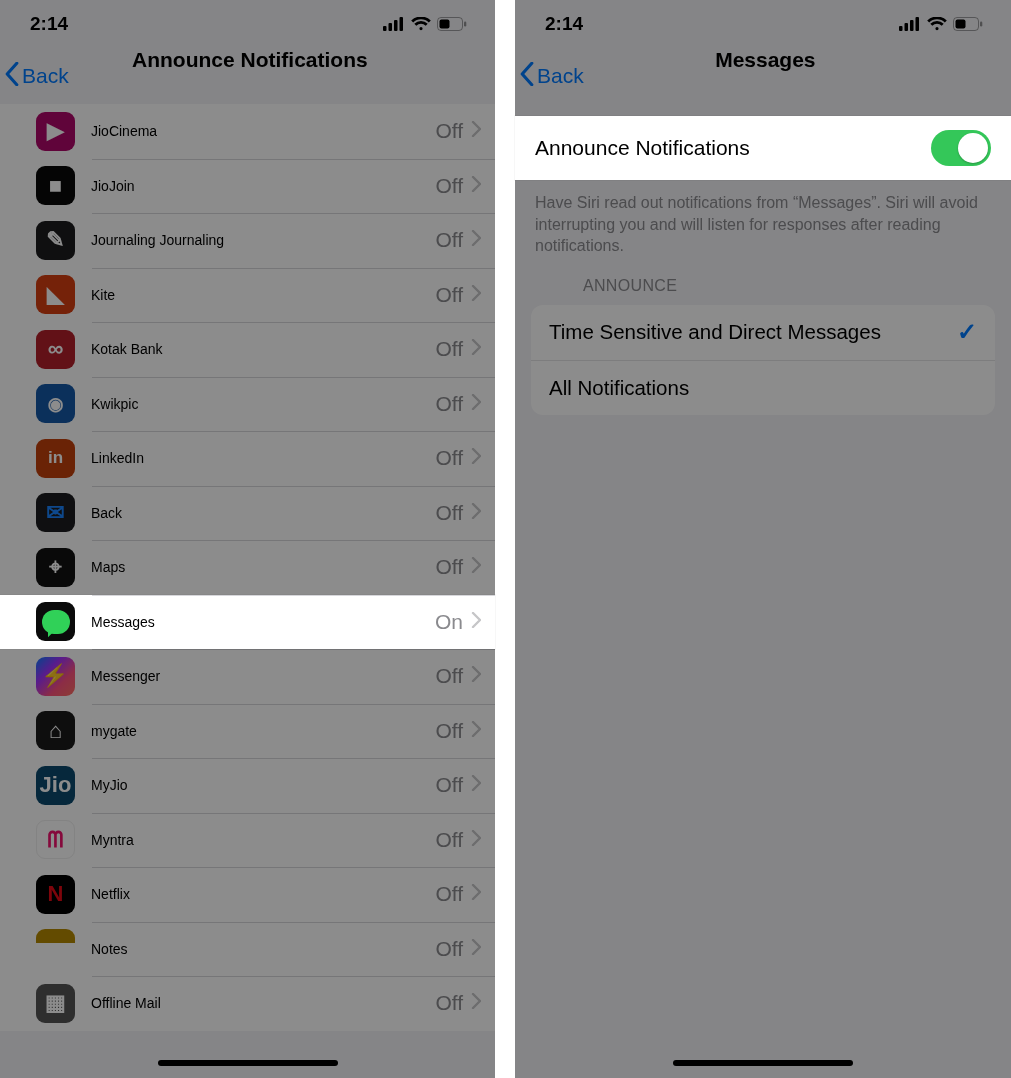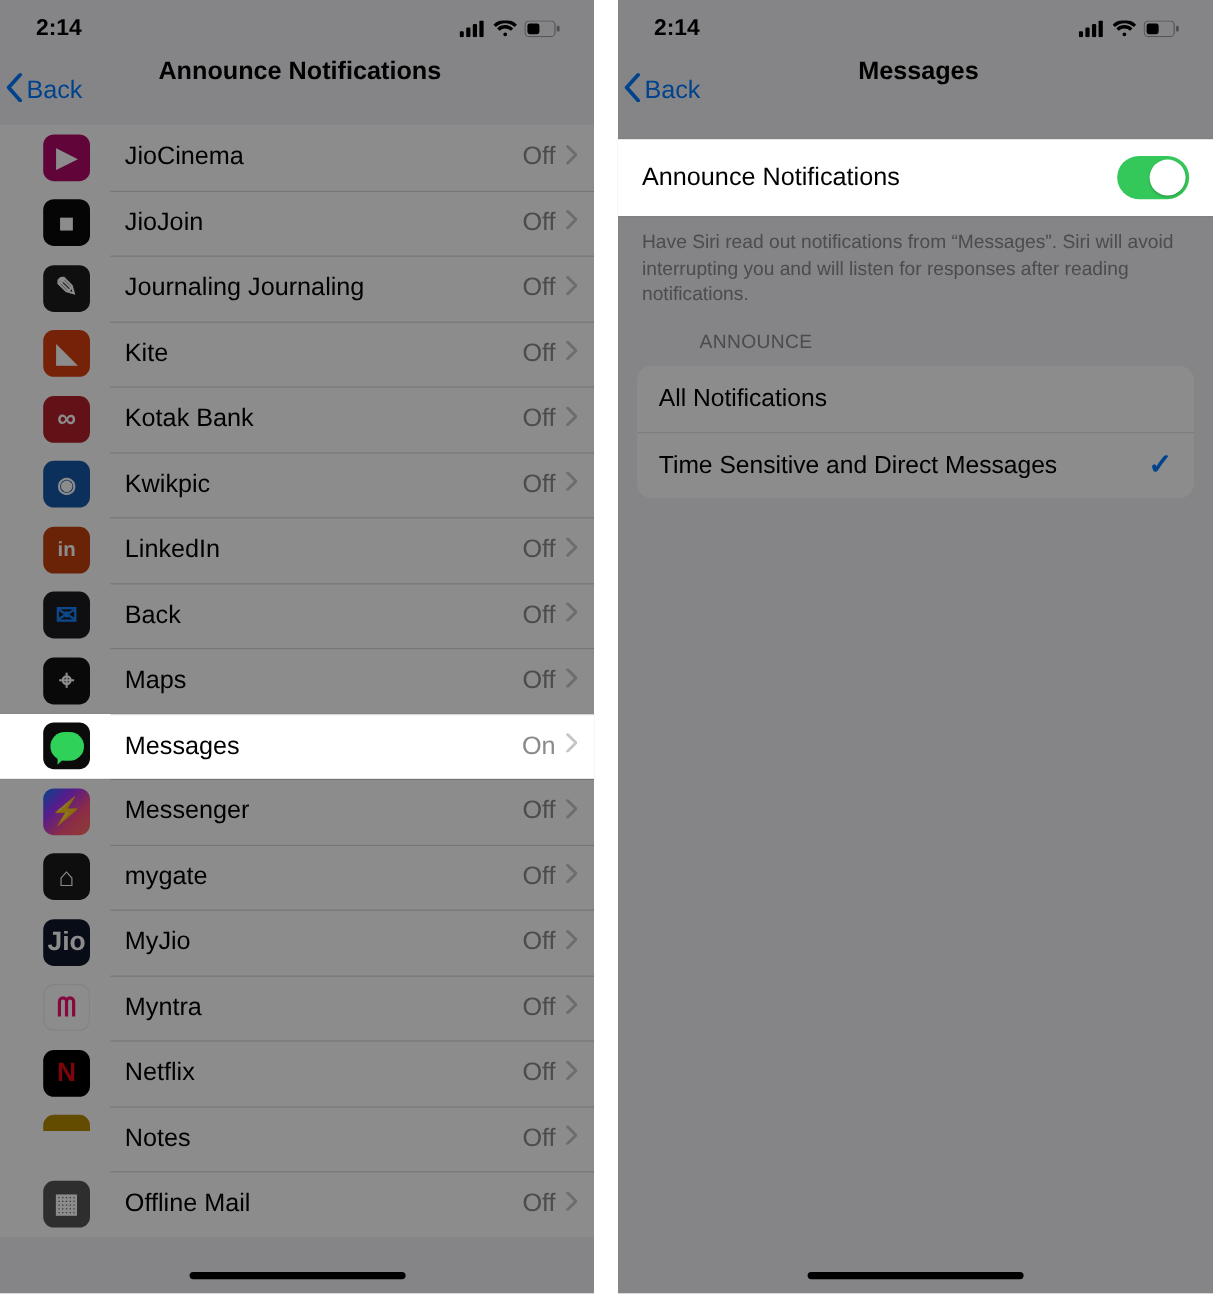--- a/index.html
+++ b/index.html
@@ -62,40 +62,40 @@
   .row + .row::before {
     content:""; position:absolute; left:92px; right:0; top:0; height:1px;
     background:#d7d7db;
   }
   .app-icon {
     width:39px; height:39px; border-radius:9px; flex-shrink:0;
     margin-left:22px; margin-right:16px;
     display:flex; align-items:center; justify-content:center;
     font-size:20px; color:#fff; font-weight:700;
   }
-  .app-label { font-size:21px; color:#000; flex:1;margin-left:13px; }
+  .app-label { font-size:14px; color:#000; flex:1; }
   .row-value { font-size:21px; color:#8a8a8e; }
   .chevron {
     margin-left:8px; color:#c6c6c8;
   }
 
   
   .ic-jiocinema{background:#b0096a}
   .ic-jiojoin  {background:#0a0a0a}
   .ic-journal  {background:#1c1c1e}
   .ic-kite     {background:#d63f11}
   .ic-kotak    {background:#b21f2a}
   .ic-kwikpic  {background:#1558a6}
   .ic-linkedin {background:#c2410c}
   .ic-mail     {background:#1d1d1f}
   .ic-maps     {background:#111}
   .ic-messages {background:#0b0b0b}
   .ic-messenger{background:linear-gradient(135deg,#0a7cff,#a033ff,#ff5280,#ff7061)}
   .ic-mygate   {background:#1a1a1a}
-  .ic-myjio    {background:#0f172a}
+  .ic-myjio    {background:#0c4a6e}
   .ic-myntra   {background:#fff;border:1px solid #eee}
   .ic-netflix  {background:#000}
   .ic-notes    {background:linear-gradient(#b58900 0 35%,#fff 35%)}
   .ic-offline  {background:#555}
   
   .glyph { font-size:22px; }
   .ic-linkedin .glyph{font-size:17px;font-weight:700}
   .ic-myntra .glyph{color:#f2116d;font-size:22px}
   .ic-netflix .glyph{color:#e50914;font-weight:800}
   .ic-mail .glyph{color:#1a84ff}
@@ -411,25 +411,25 @@
       <span class="toggle"></span>
     </div>
   </div>
 
   <div class="footer-text">Have Siri read out notifications from “Messages”. Siri will avoid interrupting you and will listen for responses after reading notifications.</div>
 
   <div class="section-header">ANNOUNCE</div>
 
   <div class="cell-group" id="announce-options">
       <div class="cell">
-        <span>All Notifications</span>
-        <span class="spacer"></span>
-      </div>
-      <div class="cell">
         <span>Time Sensitive and Direct Messages</span>
         <span class="spacer"></span>
         <span class="checkmark">✓</span>
       </div>
+      <div class="cell">
+        <span>All Notifications</span>
+        <span class="spacer"></span>
+      </div>
     </div>
 
 
   <div class="home-indicator"></div>
 </div>
 
 </body></html>

